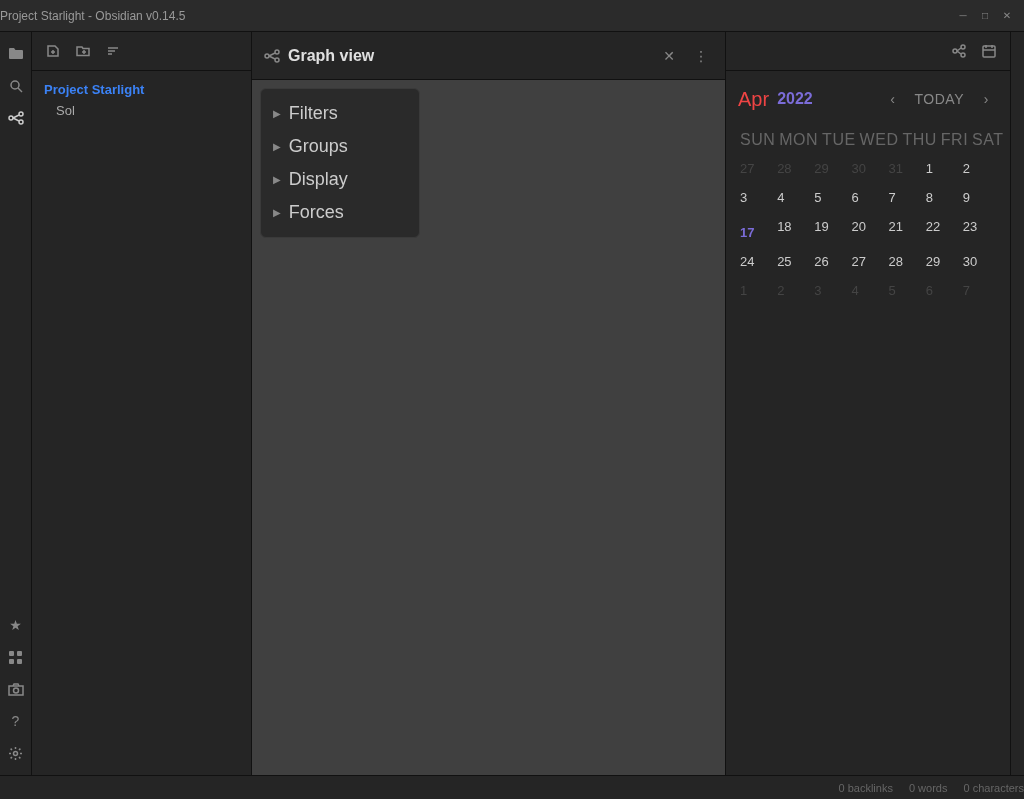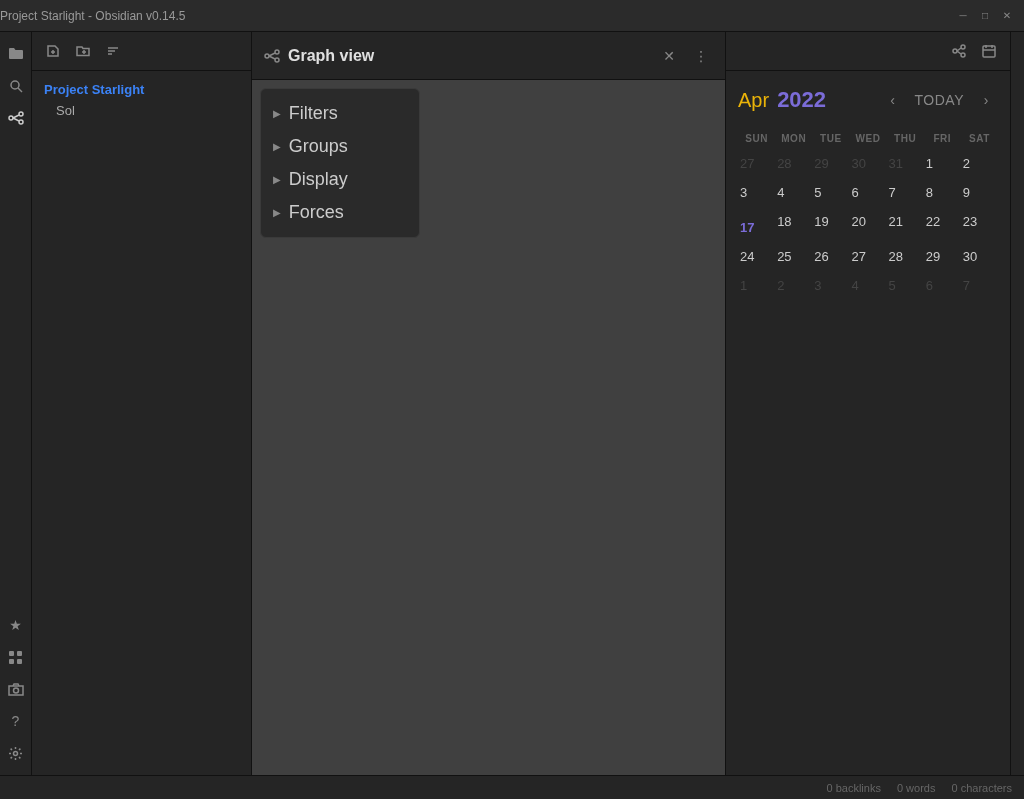--- a/index.html
+++ b/index.html
@@ -257,25 +257,25 @@
       flex: 1;
     }
     .calendar-header {
       display: flex;
       align-items: center;
       margin-bottom: 16px;
       gap: 8px;
     }
     .calendar-month {
       font-size: 20px;
-      color: #eab308;
+      color: #ef4444;
       font-weight: 400;
     }
     .calendar-year {
-      font-size: 22px;
+      font-size: 16px;
       color: #7b6cd8;
       font-weight: 700;
       text-align: center;
     }
     .calendar-nav {
       margin-left: auto;
       display: flex;
       align-items: center;
       gap: 4px;
     }
@@ -304,23 +304,23 @@
       width: 100%;
     }
     .cal-row {
       display: grid;
       grid-template-columns: repeat(7, 1fr);
       margin-bottom: 2px;
     }
     .cal-header-cell {
       text-align: center;
       padding: 4px 2px;
-      font-size: 10px;
+      font-size: 16px;
       color: #666;
-      font-weight: 700;
+      font-weight: 400;
       letter-spacing: 0.5px;
     }
     .cal-cell {
       text-align: left;
       padding: 6px 2px;
       font-size: 13px;
       color: #888;
       cursor: pointer;
       border-radius: 4px;
     }
@@ -329,21 +329,21 @@
     .cal-cell.today { color: #7b6cd8; font-weight: 700; margin-top: 6px; }
 
     
     .statusbar {
       height: 24px;
       background: #252525;
       border-top: 1px solid #111;
       display: flex;
       align-items: center;
       justify-content: flex-end;
-      padding: 0 12px;
+      padding: 0 0;
       gap: 16px;
       flex-shrink: 0;
     }
     .statusbar-item {
       font-size: 11px;
       color: #666;
     }
 
     
     .graph-icon-svg {

